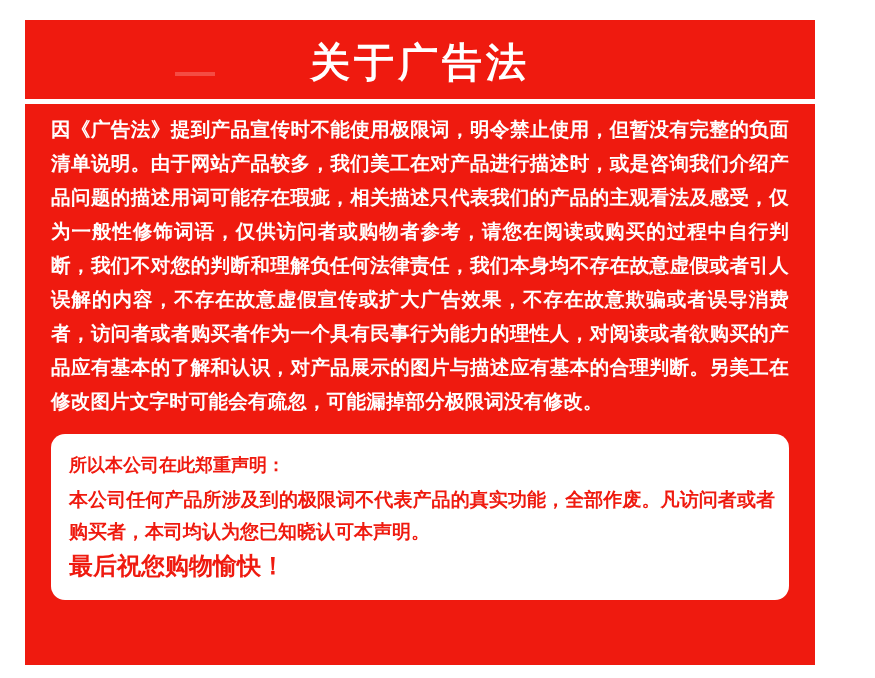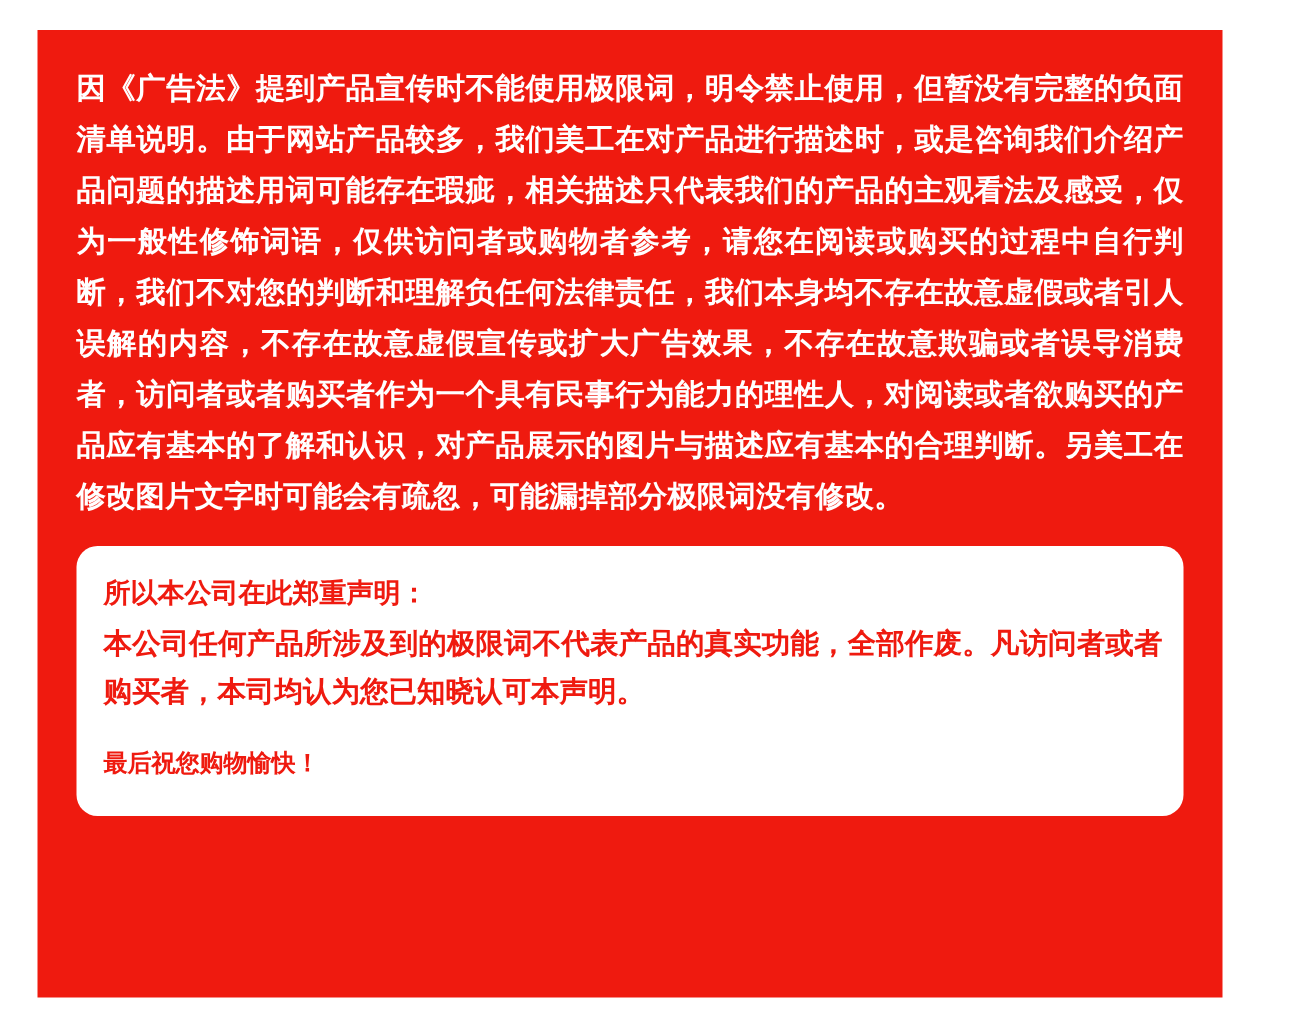--- a/index.html
+++ b/index.html
@@ -38,21 +38,21 @@
   }
   .header-divider {
     position: absolute;
     left: 0;
     right: 0;
     bottom: 0;
     height: 5px;
     background: #ffffff;
   }
   .body-text {
-    padding: 22px 26px 6px 26px;
+    padding: 8px 26px 6px 26px;
     color: #ffffff;
     font-size: 19.5px;
     font-weight: bold;
     line-height: 34px;
     text-align: justify;
     text-justify: inter-ideograph;
     letter-spacing: 0.2px;
   }
   .statement-box {
     margin: 10px 26px 0 26px;
@@ -71,39 +71,44 @@
   .statement-body {
     color: #ef1a0f;
     font-size: 19px;
     font-weight: bold;
     line-height: 32px;
     text-align: justify;
     text-justify: inter-ideograph;
   }
   .statement-footer {
     color: #ef1a0f;
-    font-size: 16px;
+    font-size: 24px;
     font-weight: bold;
     line-height: 32px;
-    margin-top: 16px;
+    margin-top: 2px;
   }
   .corner-mark {
     position: absolute;
     left: 150px;
     top: 52px;
     width: 40px;
     height: 4px;
     background: #f4564c;
     opacity: 0.85;
   }
 </style>
 </head>
 <body>
 
 <div class="poster">
+  <div class="poster-header">
+    <div class="corner-mark"></div>
+    <div class="poster-title">关于广告法</div>
+    <div class="header-divider"></div>
+  </div>
 
   <div class="body-text">因《广告法》提到产品宣传时不能使用极限词，明令禁止使用，但暂没有完整的负面清单说明。由于网站产品较多，我们美工在对产品进行描述时，或是咨询我们介绍产品问题的描述用词可能存在瑕疵，相关描述只代表我们的产品的主观看法及感受，仅为一般性修饰词语，仅供访问者或购物者参考，请您在阅读或购买的过程中自行判断，我们不对您的判断和理解负任何法律责任，我们本身均不存在故意虚假或者引人误解的内容，不存在故意虚假宣传或扩大广告效果，不存在故意欺骗或者误导消费者，访问者或者购买者作为一个具有民事行为能力的理性人，对阅读或者欲购买的产品应有基本的了解和认识，对产品展示的图片与描述应有基本的合理判断。另美工在修改图片文字时可能会有疏忽，可能漏掉部分极限词没有修改。</div>
 
   <div class="statement-box">
     <div class="statement-heading">所以本公司在此郑重声明：</div>
     <div class="statement-body">本公司任何产品所涉及到的极限词不代表产品的真实功能，全部作废。凡访问者或者购买者，本司均认为您已知晓认可本声明。</div>
     <div class="statement-footer">最后祝您购物愉快！</div>
   </div>
 </div>
 

